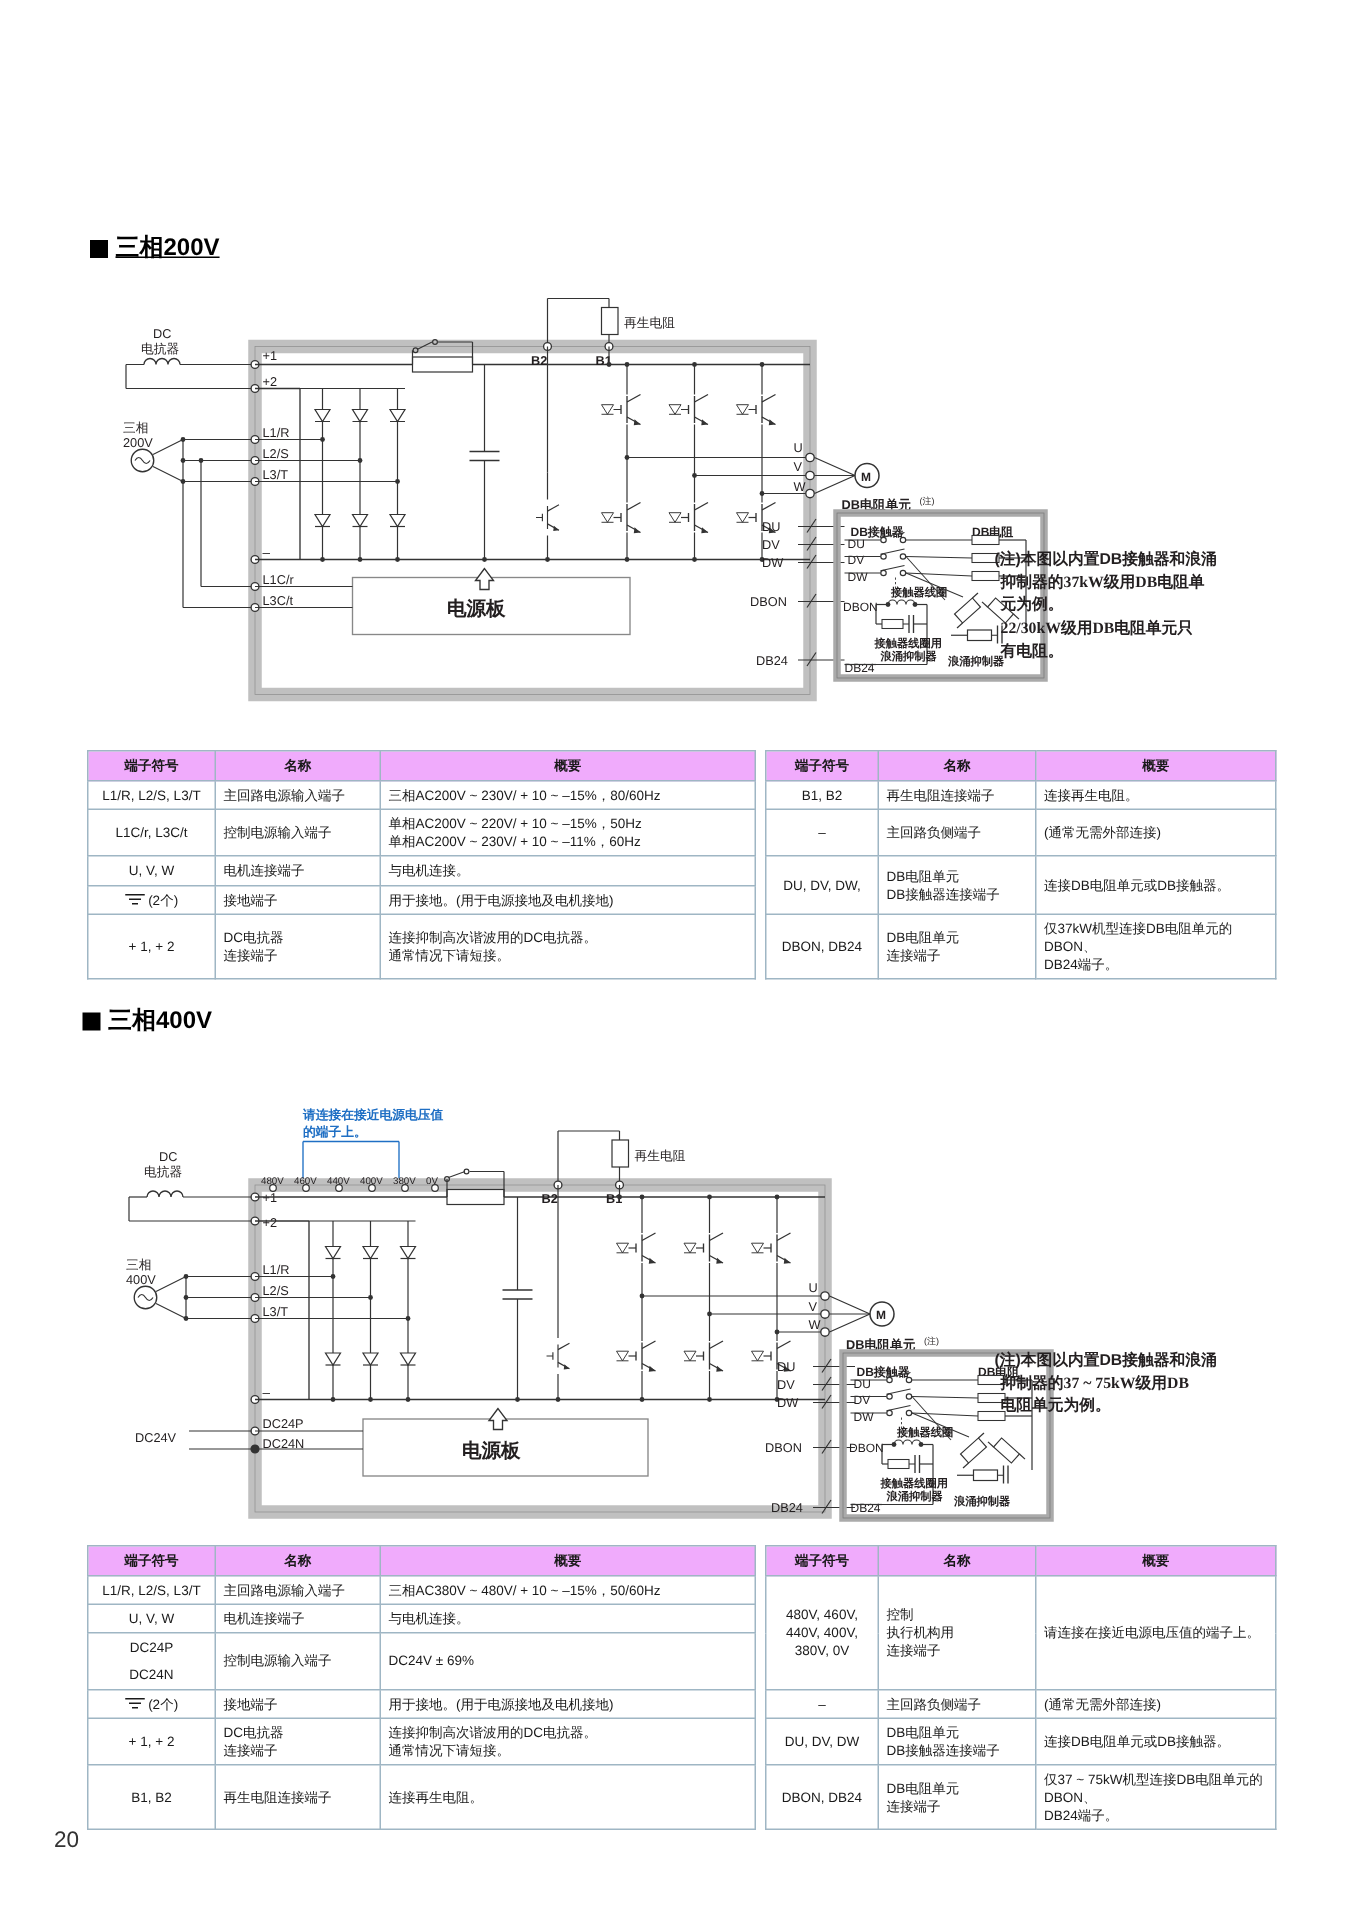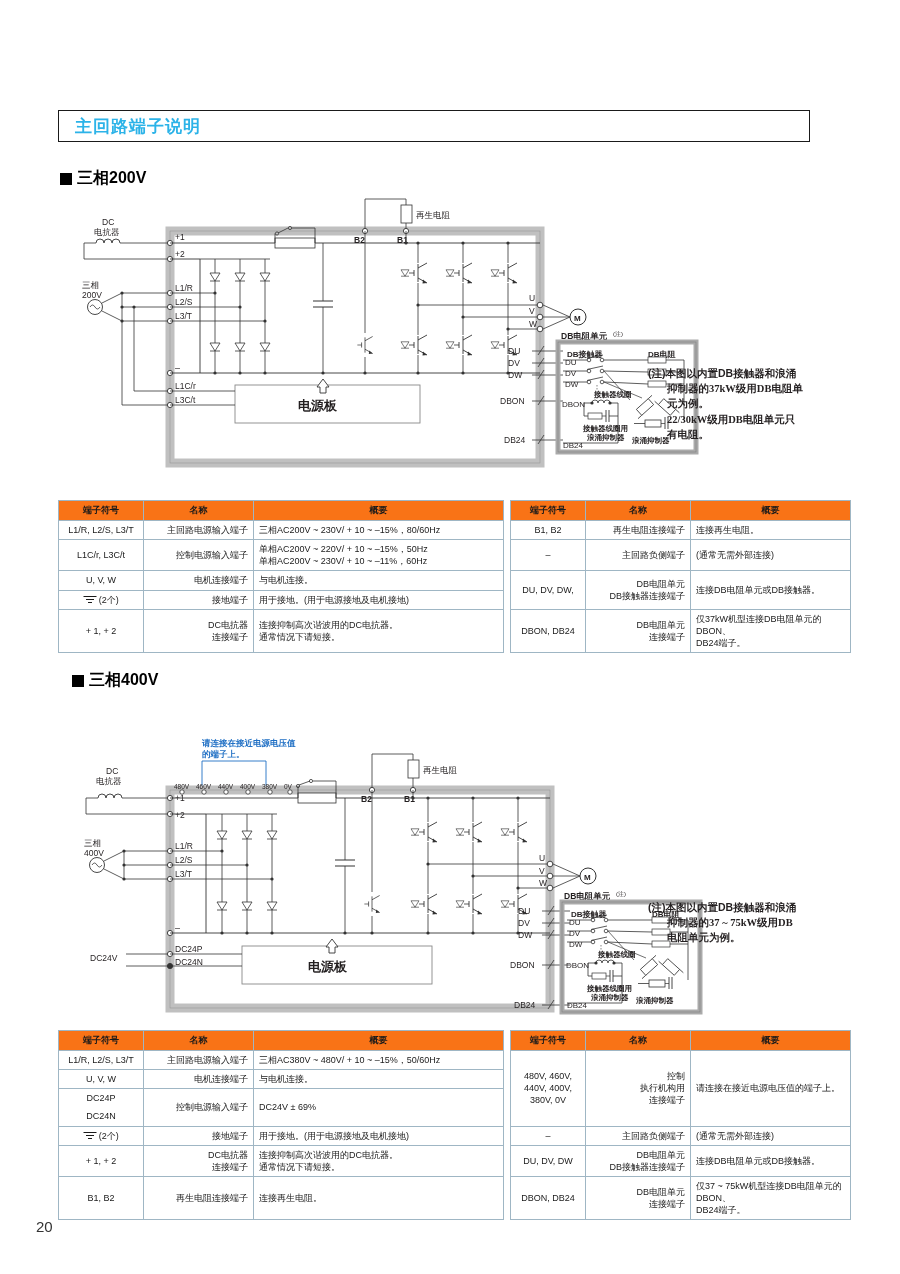--- a/index.html
+++ b/index.html
@@ -18,61 +18,61 @@
   }
   .title-bar .t{
     margin-left:16px;font-size:17px;font-weight:bold;color:#2cb3e8;
     letter-spacing:1px;
   }
 
   
   .sub-head{position:absolute;font-size:16px;font-weight:bold;color:#000;
     display:flex;align-items:center;gap:5px;}
   .sub-head .sq{display:inline-block;width:12px;height:12px;background:#000;}
-  #sub1{left:60px;top:168px;}
-  #sub2{left:72px;top:670px;}
+  #sub1{left:60px;top:155px;text-decoration:underline;}
+  #sub2{left:55px;top:670px;}
 
   
   .diagram{position:absolute;}
   #dia1{left:70px;top:195px;width:700px;height:285px;}
   #dia2{left:70px;top:728px;width:700px;height:310px;}
 
   .dwg{position:absolute;left:0;top:0;width:100%;height:100%;}
 
   
   .note{
     position:absolute;font-size:10.5px;line-height:1.45;color:#231f20;
     font-weight:bold;width:175px;
   }
   #note1{left:648px;top:366px;}
   #note2{left:648px;top:900px;}
-  .note .ind{display:block;padding-left:19px;text-indent:-19px;}
+  .note .ind{display:block;padding-left:19px;text-indent:-19px;margin-left:15px;}
   .note .ind2{display:block;padding-left:19px;font-family:Liberation Serif, serif;}
 
   
   .tbl-wrap{position:absolute;}
   #tbl1{left:58px;top:500px;}
   #tbl2{left:58px;top:1030px;}
   table.spec{
     border-collapse:collapse;table-layout:fixed;
     font-size:9px;color:#1a1a1a;
   }
   table.spec td,table.spec th{
     border:1px solid #9fb6c4;
     padding:3px 5px;vertical-align:middle;
     line-height:1.35;
     background:#fff;
   }
   table.spec thead th{
-    background:#f97316;text-align:center;font-weight:bold;
+    background:#f0abfc;text-align:center;font-weight:bold;
     height:15px;padding:2px 4px;border-color:#9fb6c4;
   }
   table.spec tbody td{height:auto;}
   .c-sym{text-align:center;}
-  .c-name{text-align:right;}
+  .c-name{text-align:left;}
   .c-desc{text-align:left;}
   .nowrapline{white-space:nowrap;}
   .gapcol{border:none !important;background:#fff !important;
           border-top:none;border-bottom:none;width:6px;padding:0 !important;}
 
   .gnd-ico{display:inline-block;vertical-align:-2px;width:13px;height:9px;position:relative;}
   .gnd-ico i{position:absolute;left:50%;transform:translateX(-50%);background:#1a1a1a;display:block;}
   .gnd-ico i:nth-child(1){top:0;width:13px;height:1px;}
   .gnd-ico i:nth-child(2){top:3px;width:8px;height:1px;}
   .gnd-ico i:nth-child(3){top:6px;width:4px;height:1px;}
@@ -80,23 +80,20 @@
   
   .pageno{position:absolute;left:36px;top:1218px;font-size:15px;color:#333;}
 
   .blue-callout{fill:#1f6fc4;}
 </style>
 </head>
 <body>
 
 <div class="page">
 
-  <div class="title-bar">
-    <span class="t">主回路端子说明</span>
-  </div>
 
   <div class="sub-head" id="sub1">
     <span class="sq"></span>
     <span>三相200V</span>
   </div>
 
   <div class="diagram" id="dia1">
     <svg class="dwg" viewBox="0 0 700 285" xmlns="http://www.w3.org/2000/svg">
       <defs>
         <g id="diode200">

